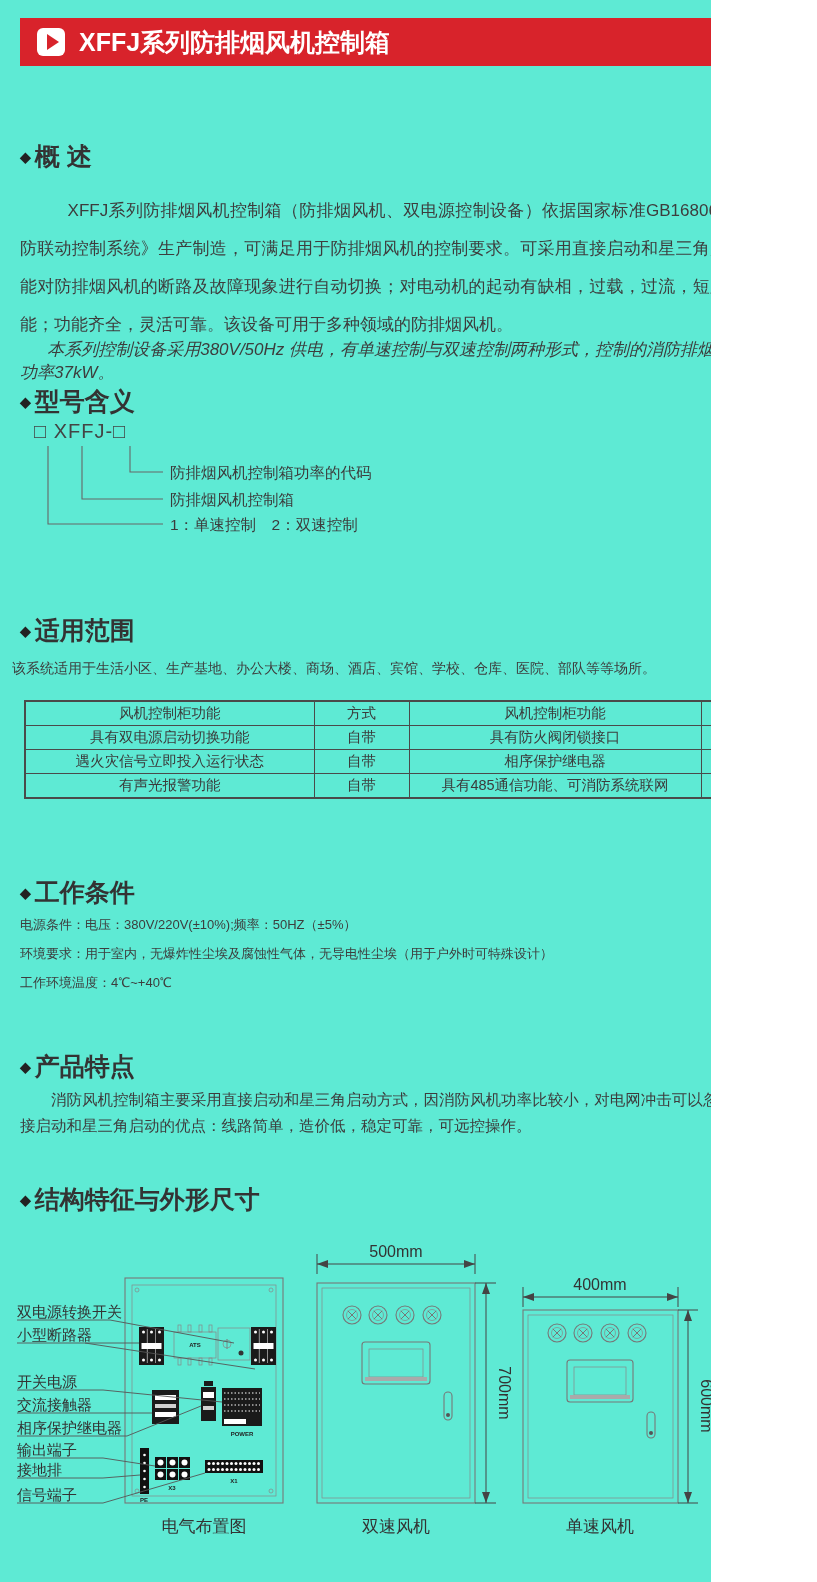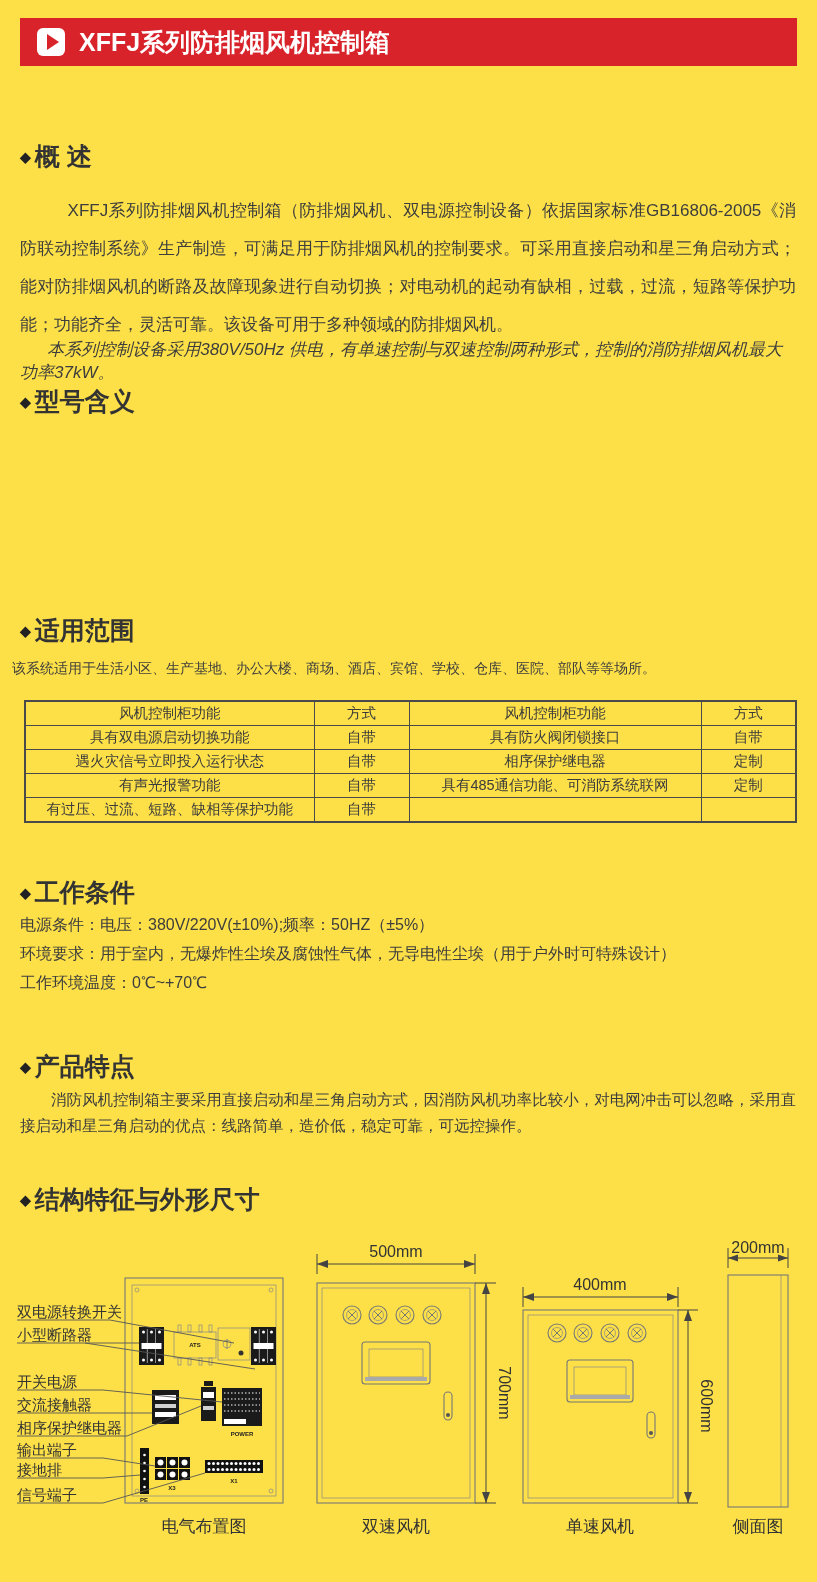--- a/index.html
+++ b/index.html
@@ -1,35 +1,35 @@
 <!DOCTYPE html>
 <html><head>
 <meta charset="utf-8">
 <style>
   html,body{margin:0;padding:0;background:#fff;}
-  .page{position:relative;width:817px;height:1582px;background:#fde047;overflow:hidden;
+  .page{position:relative;width:711px;height:1582px;background:#5eead4;overflow:hidden;
         font-family:"Liberation Sans",sans-serif;color:#3b3b3b;}
   
   .hdr{position:absolute;left:20px;top:18px;width:777px;height:48px;background:#d8232b;
        display:flex;align-items:center;}
   .hdr-icon{width:28px;height:28px;background:#fff;border-radius:6px;margin-left:17px;
             display:flex;align-items:center;justify-content:center;flex:0 0 auto;}
   .hdr-tri{width:0;height:0;border-left:12px solid #d8232b;border-top:8px solid transparent;
            border-bottom:8px solid transparent;margin-left:4px;}
   .hdr-title{color:#fff;font-size:25px;font-weight:bold;margin-left:14px;white-space:nowrap;}
   
   .sec-h{position:absolute;left:20px;font-size:25px;font-weight:bold;color:#333;
          display:flex;align-items:center;white-space:nowrap;}
   .sec-h .dm{font-size:14px;margin-right:4px;color:#222;}
   
   .p1{position:absolute;left:20px;top:192px;width:776px;font-size:17px;line-height:38px;
       text-align:justify;text-indent:2.8em;color:#3d3d3d;}
   .p2{position:absolute;left:20px;top:338px;width:776px;font-size:17px;text-indent:1.6em;color:#3d3d3d;font-style:italic;}
   .scope-text{position:absolute;left:12px;top:660px;width:776px;font-size:14px;color:#3d3d3d;font-family:Liberation Serif, serif;}
-  .work-lines{position:absolute;left:20px;top:910px;width:776px;font-size:16px;line-height:29px;color:#3d3d3d;}
+  .work-lines{position:absolute;left:20px;top:910px;width:776px;font-size:13px;line-height:29px;color:#3d3d3d;}
   .feat-text{position:absolute;left:20px;top:1087px;width:776px;font-size:15.5px;line-height:26px;
              text-align:justify;text-indent:2em;color:#3d3d3d;}
   
   .model-box{position:absolute;left:20px;top:420px;width:560px;height:118px;}
   .model-code{position:absolute;left:14px;top:0;font-size:20px;color:#444;letter-spacing:1px;white-space:nowrap;}
   .model-svg{position:absolute;left:0;top:0;width:560px;height:118px;}
   .model-lb{position:absolute;left:150px;font-size:15.5px;color:#3c3c3c;white-space:nowrap;}
   
   .func-table{position:absolute;left:24px;top:700px;width:771px;border-collapse:collapse;
               border:2px solid #4a4a4a;table-layout:fixed;}
@@ -63,20 +63,31 @@
   <div class="sec-h" style="top:140px">
     <span class="dm">◆</span>
     <span>概 述</span>
   </div>
   <div class="p1">XFFJ系列防排烟风机控制箱（防排烟风机、双电源控制设备）依据国家标准GB16806-2005《消防联动控制系统》生产制造，可满足用于防排烟风机的控制要求。可采用直接启动和星三角启动方式；能对防排烟风机的断路及故障现象进行自动切换；对电动机的起动有缺相，过载，过流，短路等保护功能；功能齐全，灵活可靠。该设备可用于多种领域的防排烟风机。</div>
   <div class="p2">本系列控制设备采用380V/50Hz 供电，有单速控制与双速控制两种形式，控制的消防排烟风机最大功率37kW。</div>
 
   <div class="sec-h" style="top:385px">
     <span class="dm">◆</span>
     <span>型号含义</span>
+  </div>
+  <div class="model-box">
+    <svg class="model-svg" viewBox="0 0 560 118">
+      <path d="M110 26 V52 H143" class="lead" style="stroke:#666;stroke-width:1.1"></path>
+      <path d="M62 26 V79 H143" class="lead" style="stroke:#666;stroke-width:1.1"></path>
+      <path d="M28 26 V104 H143" class="lead" style="stroke:#666;stroke-width:1.1"></path>
+    </svg>
+    <div class="model-code">□ XFFJ-□</div>
+    <div class="model-lb" style="top:43px">防排烟风机控制箱功率的代码</div>
+    <div class="model-lb" style="top:70px">防排烟风机控制箱</div>
+    <div class="model-lb" style="top:95px">1：单速控制　2：双速控制</div>
   </div>
 
   <div class="sec-h" style="top:614px">
     <span class="dm">◆</span>
     <span>适用范围</span>
   </div>
   <div class="scope-text">该系统适用于生活小区、生产基地、办公大楼、商场、酒店、宾馆、学校、仓库、医院、部队等等场所。</div>
 
   <table class="func-table">
     <colgroup>
@@ -103,37 +114,31 @@
       <td>自带</td>
       <td>相序保护继电器</td>
       <td>定制</td>
     </tr>
     <tr>
       <td>有声光报警功能</td>
       <td>自带</td>
       <td>具有485通信功能、可消防系统联网</td>
       <td>定制</td>
     </tr>
-    <tr>
-      <td>有过压、过流、短路、缺相等保护功能</td>
-      <td>自带</td>
-      <td></td>
-      <td></td>
-    </tr>
   </tbody>
     </table>
 
   <div class="sec-h" style="top:876px">
     <span class="dm">◆</span>
     <span>工作条件</span>
   </div>
   <div class="work-lines">
     <div>电源条件：电压：380V/220V(±10%);频率：50HZ（±5%）</div>
     <div>环境要求：用于室内，无爆炸性尘埃及腐蚀性气体，无导电性尘埃（用于户外时可特殊设计）</div>
-    <div>工作环境温度：0℃~+70℃</div>
+    <div>工作环境温度：4℃~+40℃</div>
   </div>
 
   <div class="sec-h" style="top:1050px">
     <span class="dm">◆</span>
     <span>产品特点</span>
   </div>
   <div class="feat-text">消防风机控制箱主要采用直接启动和星三角启动方式，因消防风机功率比较小，对电网冲击可以忽略，采用直接启动和星三角启动的优点：线路简单，造价低，稳定可靠，可远控操作。</div>
 
   <div class="sec-h" style="top:1183px">
     <span class="dm">◆</span>

